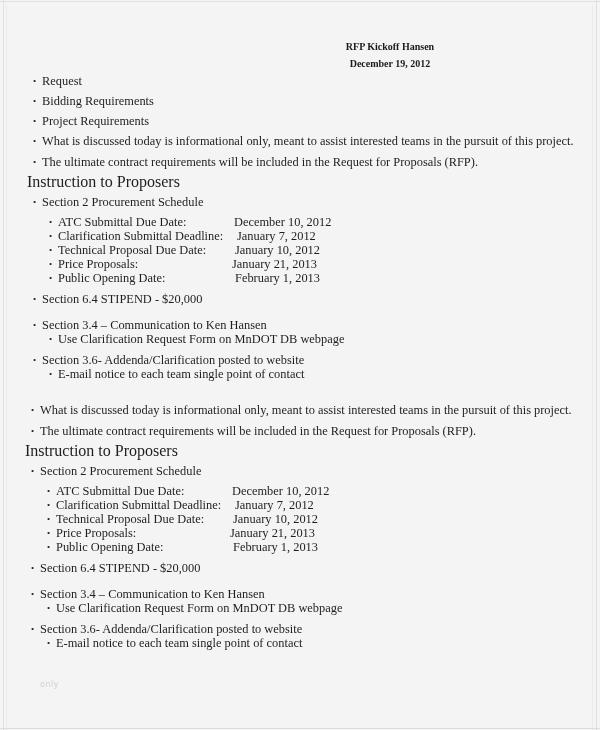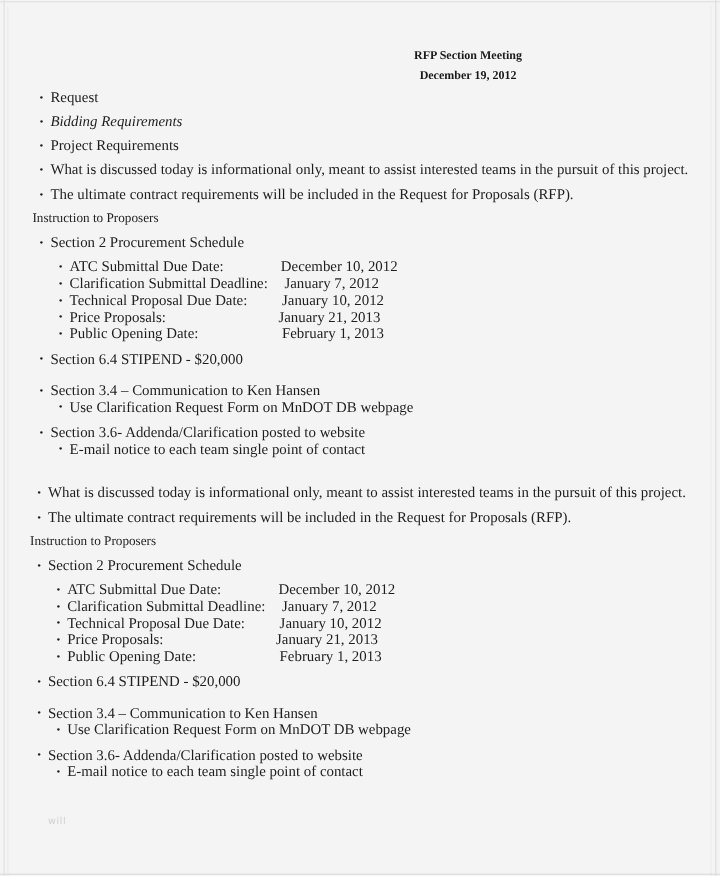--- a/index.html
+++ b/index.html
@@ -21,43 +21,43 @@
     position: absolute; left: 300px; width: 180px; text-align: center;
     font-weight: bold; font-size: 10px; color: #1a1a1a;
   }
   .t1 { top: 41px; }
   .t2 { top: 58px; }
 
   .line {
     position: absolute; font-size: 12.4px; white-space: nowrap; line-height: 14px;
   }
   .bullet { display: inline-block; width: 9px; font-size: 9px; vertical-align: 1px; }
-  .plain { font-size: 11px; }
+  .plain { font-size: 16px; }
   .date { position: absolute; font-size: 12.4px; white-space: nowrap; line-height: 14px; }
 
   .watermark {
     position: absolute; left: 40px; top: 680px; font-family: "DejaVu Sans", sans-serif;
     font-size: 8px; color: #d0d0d0; letter-spacing: 0.5px;
   }
 </style>
 </head>
 <body>
 
 <div class="frame-top"></div>
 <div class="frame-left"></div>
 <div class="frame-left2"></div>
 <div class="frame-right"></div>
 <div class="frame-right2"></div>
 <div class="frame-bottom"></div>
 
-<div class="title t1">RFP Section Meeting</div>
+<div class="title t1">RFP Kickoff Hansen</div>
 <div class="title t2">December 19, 2012</div>
 
 <div class="line" style="left:33px; top:74px;"><span class="bullet">•</span><span>Request</span></div>
-<div class="line" style="left:33px; top:94px;font-style:italic;"><span class="bullet">•</span><span>Bidding Requirements</span></div>
+<div class="line" style="left:33px; top:94px;"><span class="bullet">•</span><span>Bidding Requirements</span></div>
 <div class="line" style="left:33px; top:114px;"><span class="bullet">•</span><span>Project Requirements</span></div>
 
 <div>
   <div class="line" style="left:33px; top:134px;"><span class="bullet">•</span><span>What is discussed today is informational only, meant to assist interested teams in the pursuit of this project.</span></div>
   <div class="line" style="left:33px; top:155px;"><span class="bullet">•</span><span>The ultimate contract requirements will be included in the Request for Proposals (RFP).</span></div>
   <div class="line plain" style="left:27px; top:175px;">Instruction to Proposers</div>
   <div class="line" style="left:33px; top:195px;"><span class="bullet">•</span><span>Section 2 Procurement Schedule</span></div>
 
   <div class="line" style="left:49px; top:215px;"><span class="bullet">•</span><span>ATC Submittal Due Date:</span></div>
   <div class="date" style="left:234px; top:215px;">December 10, 2012</div>
@@ -94,13 +94,13 @@
   <div class="line" style="left:47px; top:540px;"><span class="bullet">•</span><span>Public Opening Date:</span></div>
   <div class="date" style="left:233px; top:540px;">February 1, 2013</div>
 
   <div class="line" style="left:31px; top:561px;"><span class="bullet">•</span><span>Section 6.4 STIPEND - $20,000</span></div>
   <div class="line" style="left:31px; top:587px;"><span class="bullet">•</span><span>Section 3.4 – Communication to Ken Hansen</span></div>
   <div class="line" style="left:47px; top:601px;"><span class="bullet">•</span><span>Use Clarification Request Form on MnDOT DB webpage</span></div>
   <div class="line" style="left:31px; top:622px;"><span class="bullet">•</span><span>Section 3.6- Addenda/Clarification posted to website</span></div>
   <div class="line" style="left:47px; top:636px;"><span class="bullet">•</span><span>E-mail notice to each team single point of contact</span></div>
 </div>
 
-<div class="watermark">will</div>
+<div class="watermark">only</div>
 
 </body></html>

